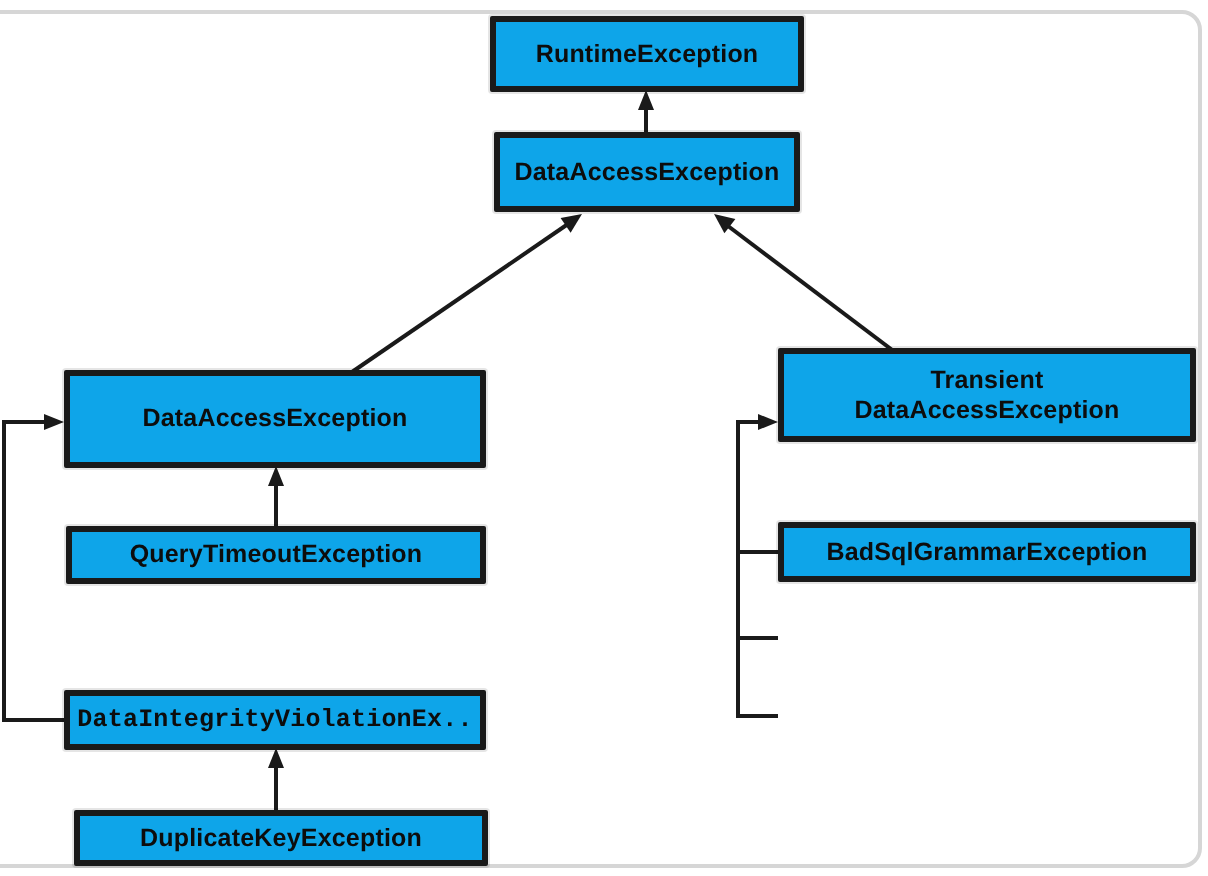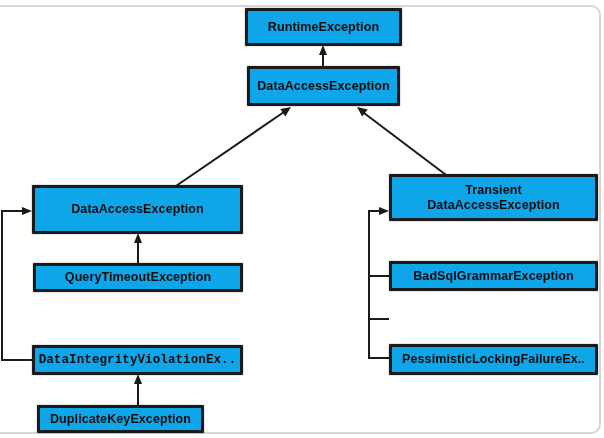--- a/index.html
+++ b/index.html
@@ -21,21 +21,21 @@
     font-weight:bold;font-size:12.5px;line-height:15px;color:#0d0d0d;
     text-align:center;letter-spacing:0.1px;white-space:nowrap;
   }
   .node span{display:block;}
   
   #n-runtime      {left:245px;top:8px;  width:157px;height:38px;}
   #n-dae          {left:247px;top:66px; width:153px;height:40px;}
   #n-nontransient {left:32px; top:185px;width:211px;height:49px;}
   #n-badsql       {left:33px; top:263px;width:210px;height:29px;}
   #n-dataintegrity{left:32px; top:345px;width:211px;height:30px;font-family:Liberation Mono, monospace;}
-  #n-duplicatekey {left:37px; top:405px;width:167px;height:28px;justify-content:center;}
+  #n-duplicatekey {left:37px; top:405px;width:207px;height:28px;justify-content:center;}
   #n-transient    {left:389px;top:174px;width:209px;height:47px;}
   #n-querytimeout {left:389px;top:261px;width:209px;height:30px;}
   #n-optimistic   {left:389px;top:303px;width:209px;height:31px;}
   #n-pessimistic  {left:389px;top:344px;width:209px;height:31px;}
 </style>
 </head>
 <body>
 
 <div id="stage">
 
@@ -96,17 +96,14 @@
   <div class="node" id="n-transient">
     <span>Transient</span>
     <span>DataAccessException</span>
   </div>
 
   <div class="node" id="n-querytimeout">
     <span>BadSqlGrammarException</span>
   </div>
 
 
-  <div class="node" id="n-pessimistic">
-    <span>PessimisticLockingFailureEx..</span>
-  </div>
 
 </div>
 
 </body></html>

